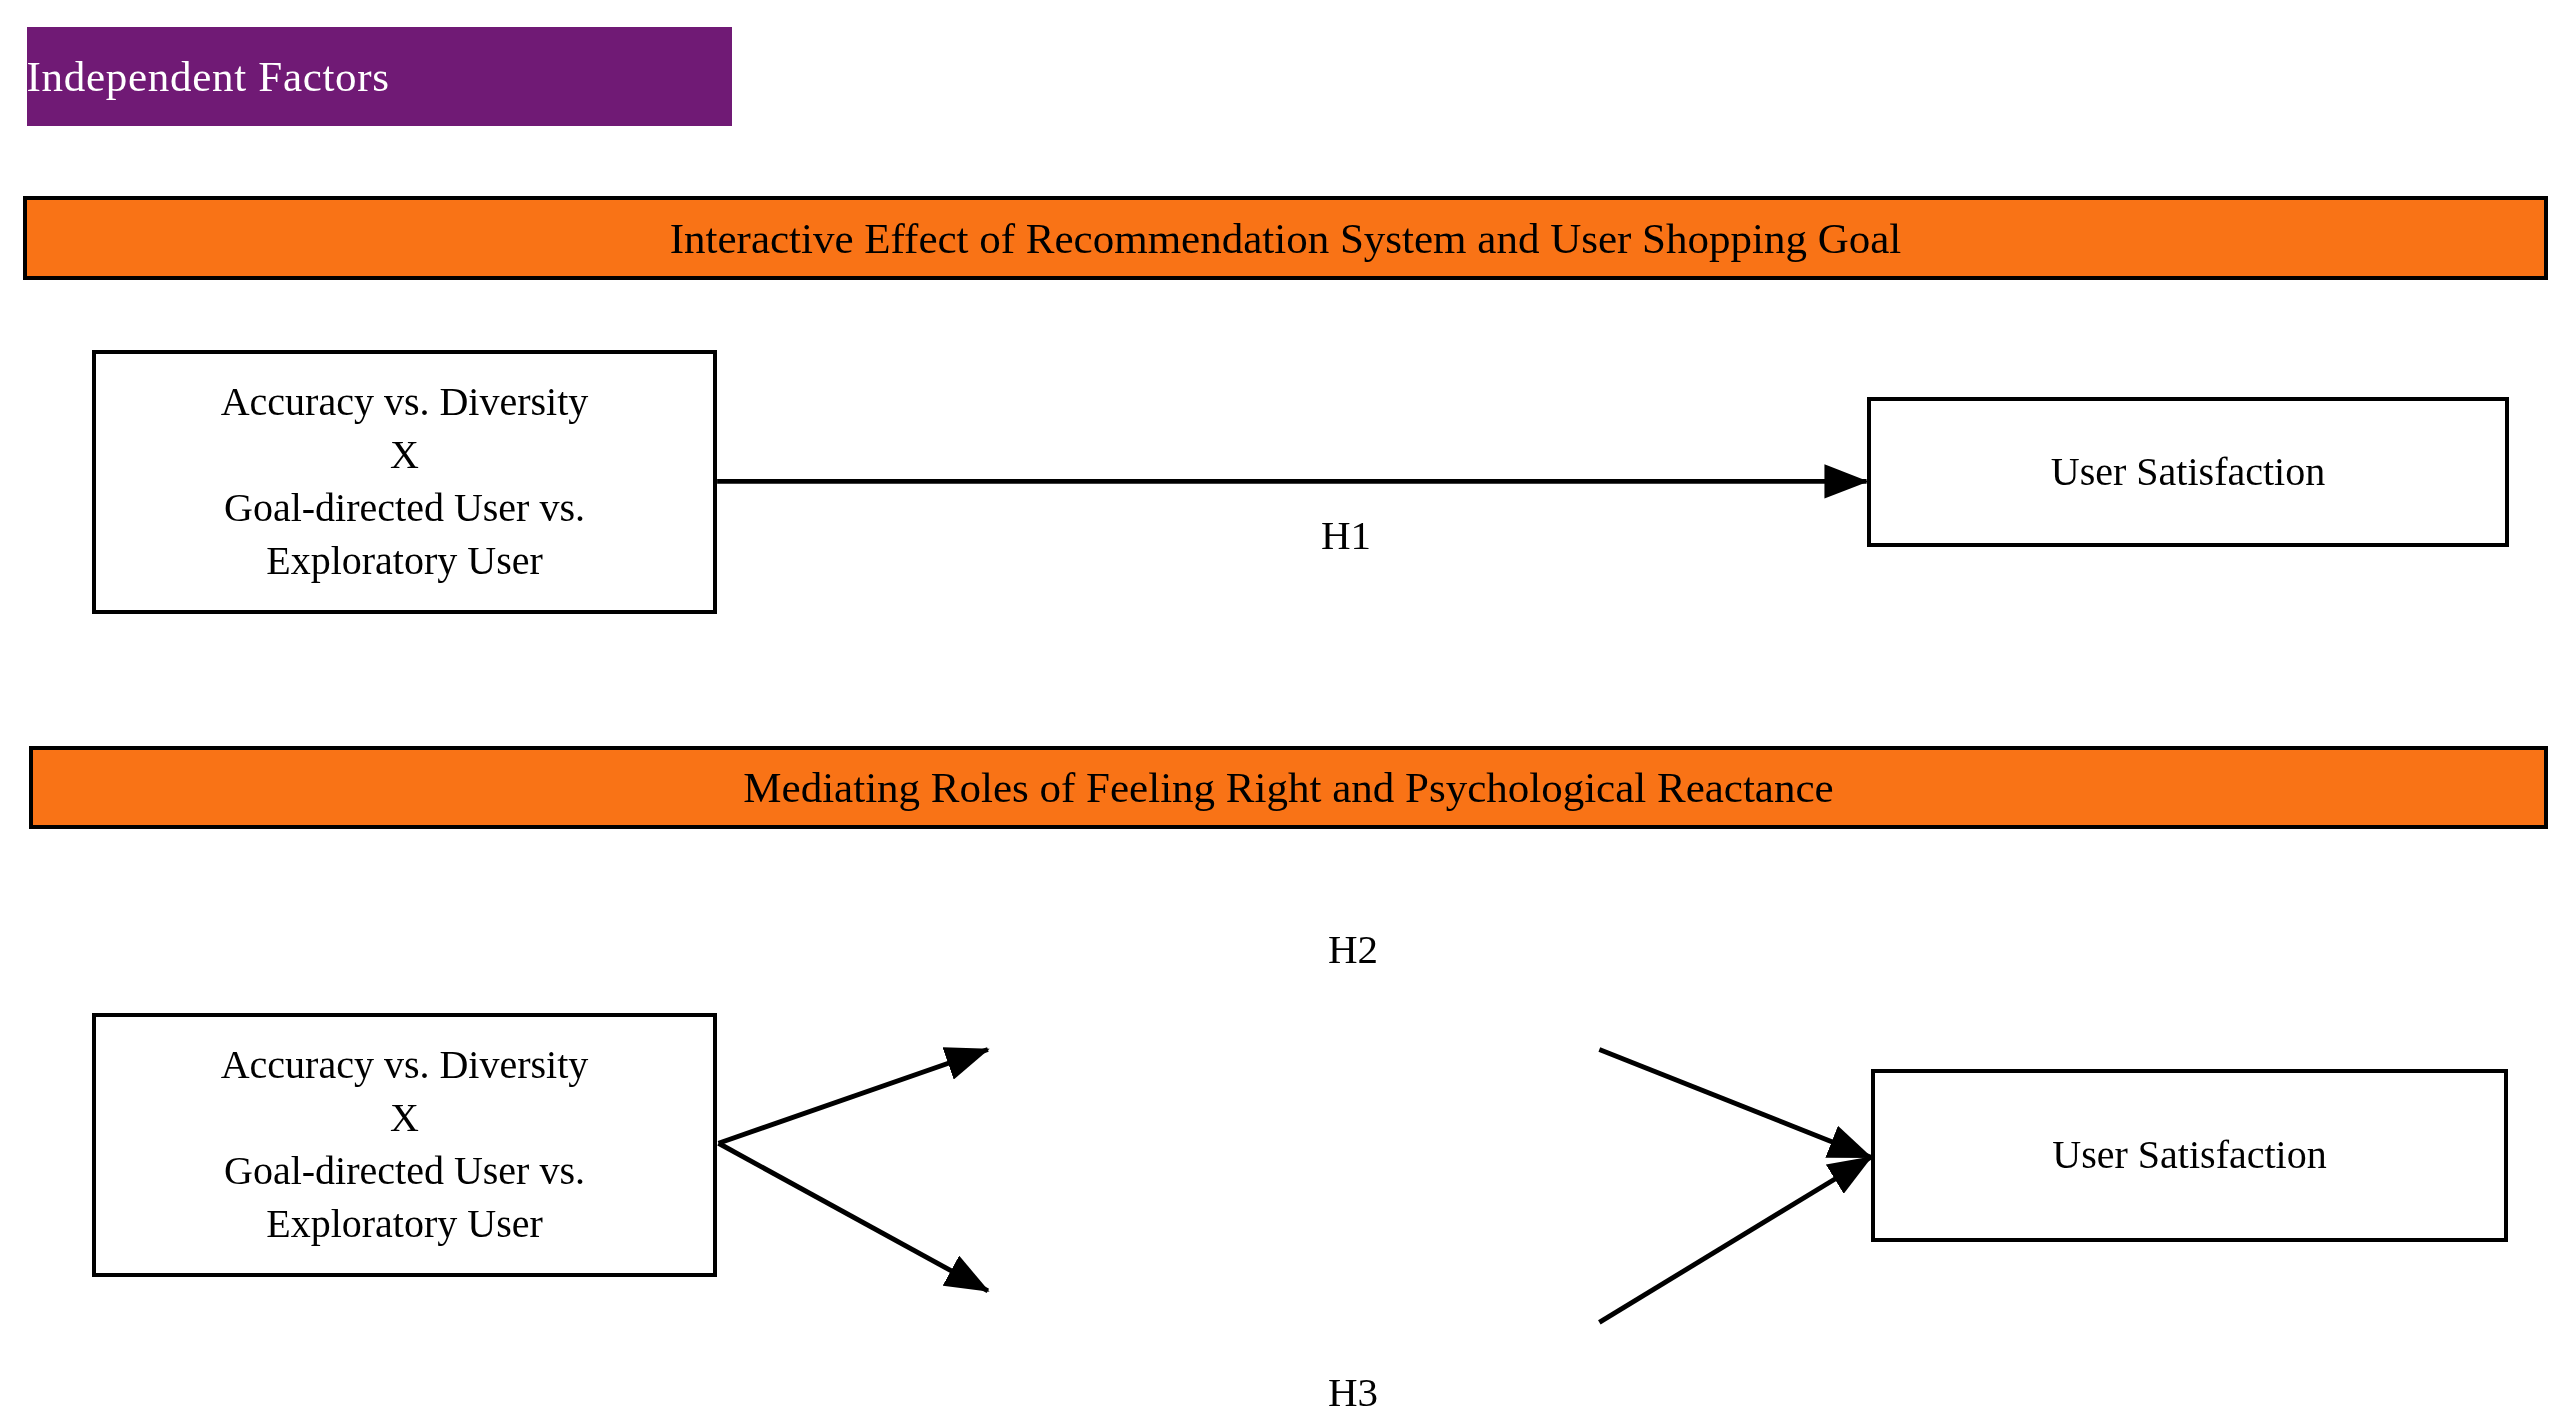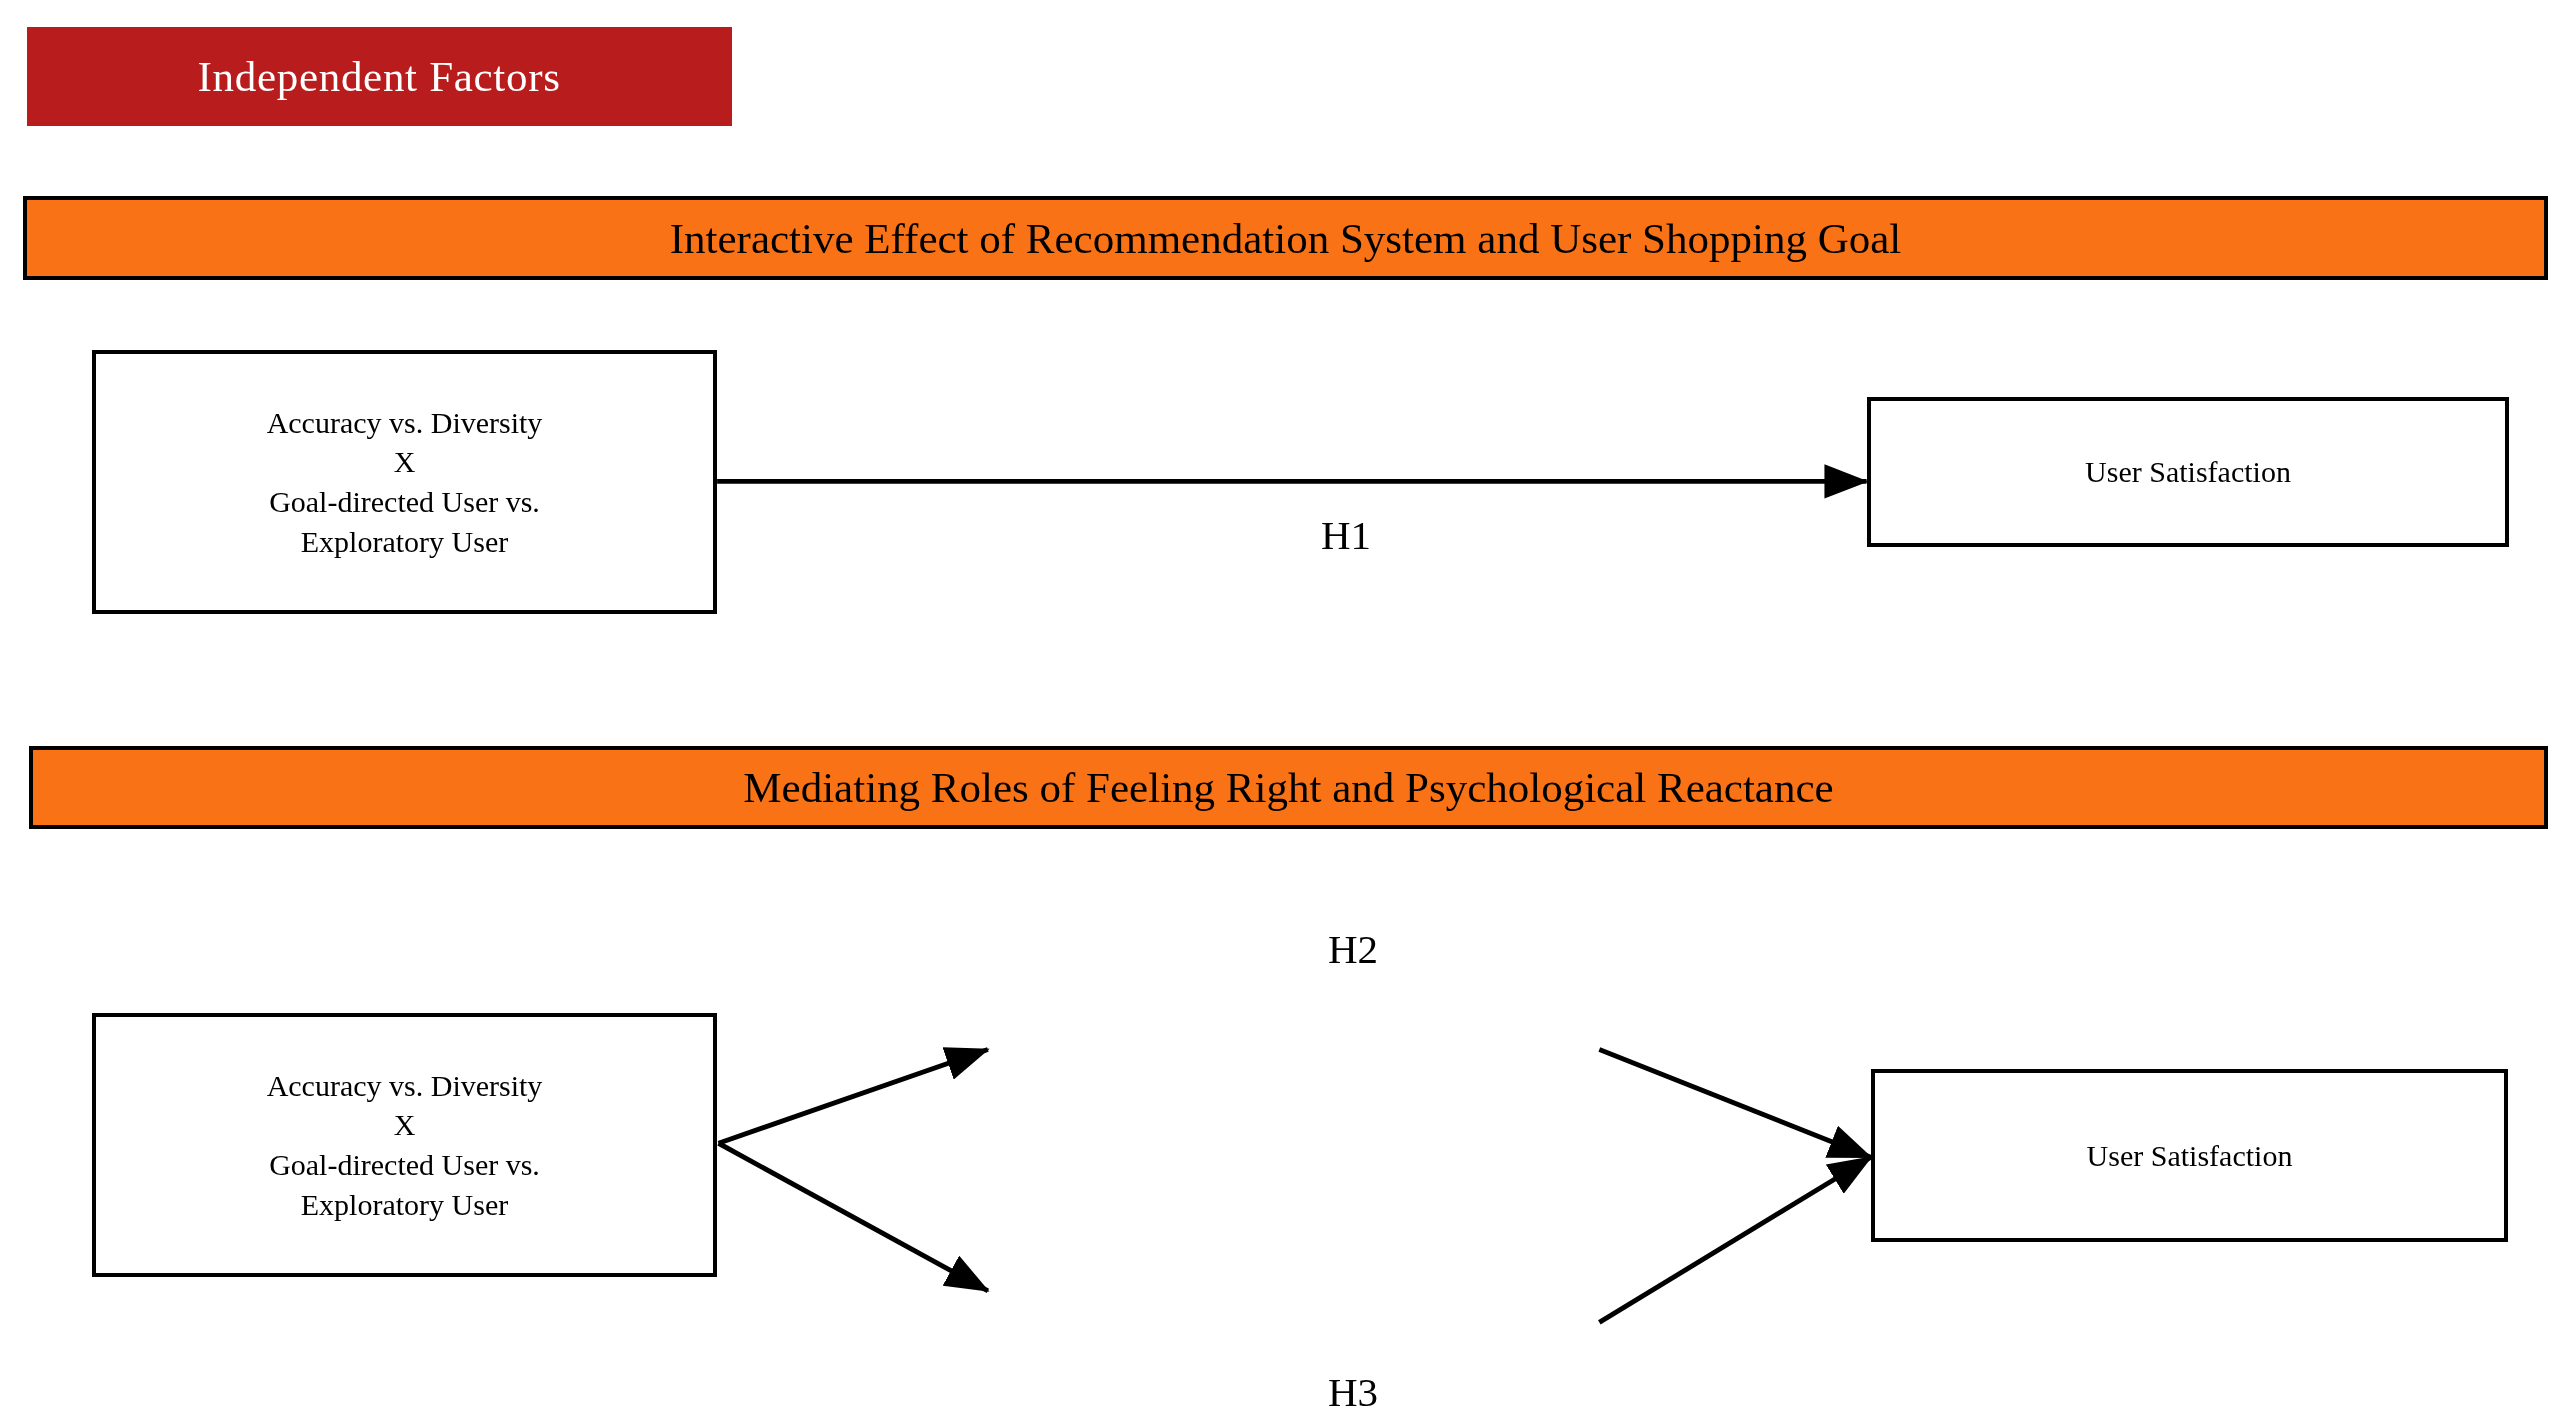--- a/index.html
+++ b/index.html
@@ -10,25 +10,25 @@
   #canvas {
     position: relative;
     width: 2576px;
     height: 1426px;
     background: #ffffff;
     font-family: "Liberation Serif", "DejaVu Serif", serif;
     overflow: hidden;
   }
   .col-header {
     position: absolute;
-    background: #b91c1c;
+    background: #701a75;
     color: #ffffff;
     display: flex;
     align-items: center;
-    justify-content: center;
+    justify-content: flex-start;
     font-size: 43px;
     letter-spacing: 0.7px;
     white-space: nowrap;
   }
   .section-band {
     position: absolute;
     background: #f97316;
     border: 4.9px solid #000000;
     box-sizing: border-box;
     display: flex;
@@ -41,21 +41,21 @@
   .node-box {
     position: absolute;
     background: #ffffff;
     border: 4.9px solid #000000;
     box-sizing: border-box;
     display: flex;
     flex-direction: column;
     align-items: center;
     justify-content: center;
     color: #000000;
-    font-size: 30px;
+    font-size: 40px;
     line-height: 1.32;
     text-align: center;
     z-index: 3;
   }
   .node-box .line {
     display: block;
     white-space: nowrap;
   }
   .path-label {
     position: absolute;

